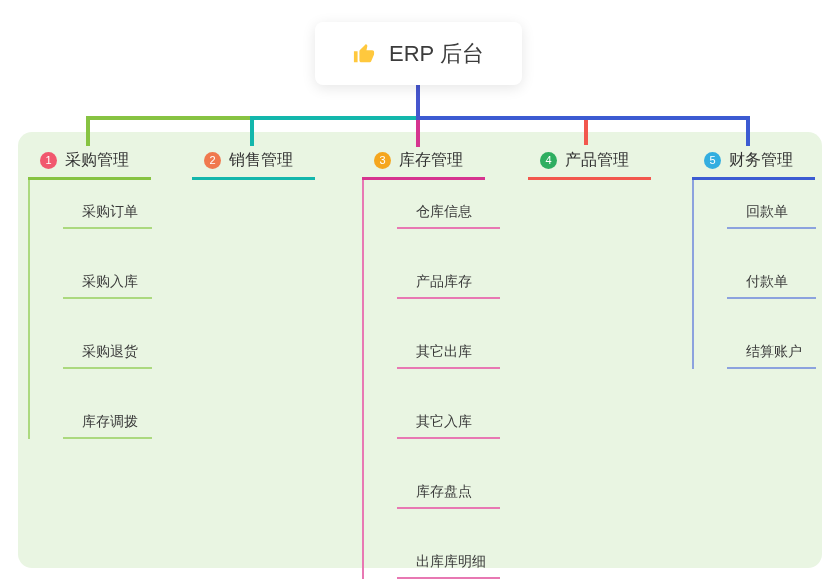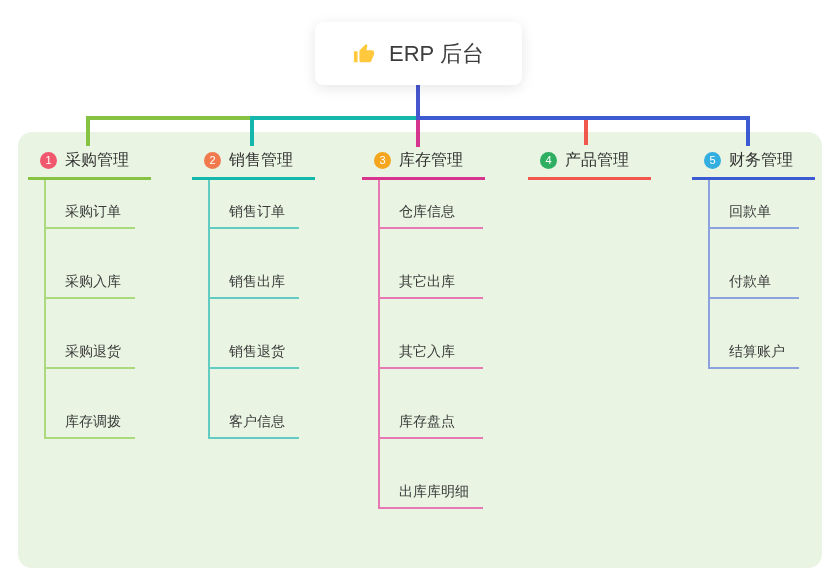--- a/index.html
+++ b/index.html
@@ -42,23 +42,24 @@
     border-bottom:3px solid var(--main);
     font-size:16px;color:#333;cursor:default;
   }
   .badge{
     width:17px;height:17px;border-radius:50%;
     background:var(--badge);color:#fff;
     font-size:11px;line-height:17px;text-align:center;
     flex:0 0 auto;font-weight:500;
   }
   .branch-children{
-    margin-left:16px;
+    margin-left:0;
     border-left:2px solid var(--child);
     display:table; 
+    padding-left:33px;
   }
   .child{
     box-sizing:border-box;height:70px;
     display:flex;align-items:flex-end;
     padding:0 14px 6px 19px;
     border-bottom:2px solid var(--child);
     font-size:14px;color:#3a3a3a;white-space:nowrap;
     cursor:default;
   }
   .child:first-child{height:49px;}
@@ -107,44 +108,33 @@
             <span>库存调拨</span>
           </div>
         </div>
   </div>
 
   <div class="branch" style="left: 192px; --main: #13B7AC; --child: #62CCC3; --badge: #F0794E;">
     <div class="branch-header">
       <span class="badge">2</span>
       <span>销售管理</span>
     </div>
-    <div class="branch-children">
-          <div class="child">
-            <span>销售订单</span>
-          </div>
-          <div class="child">
-            <span>销售出库</span>
-          </div>
-          <div class="child">
-            <span>销售退货</span>
-          </div>
-          <div class="child">
-            <span>客户信息</span>
-          </div>
-        </div>
   </div>
 
   <div class="branch" style="left: 362px; --main: #D6348F; --child: #E878B3; --badge: #F5A61E;">
     <div class="branch-header">
       <span class="badge">3</span>
       <span>库存管理</span>
     </div>
     <div class="branch-children">
           <div class="child">
             <span>仓库信息</span>
+          </div>
+          <div class="child">
+            <span>产品库存</span>
           </div>
           <div class="child">
             <span>其它出库</span>
           </div>
           <div class="child">
             <span>其它入库</span>
           </div>
           <div class="child">
             <span>库存盘点</span>
           </div>

